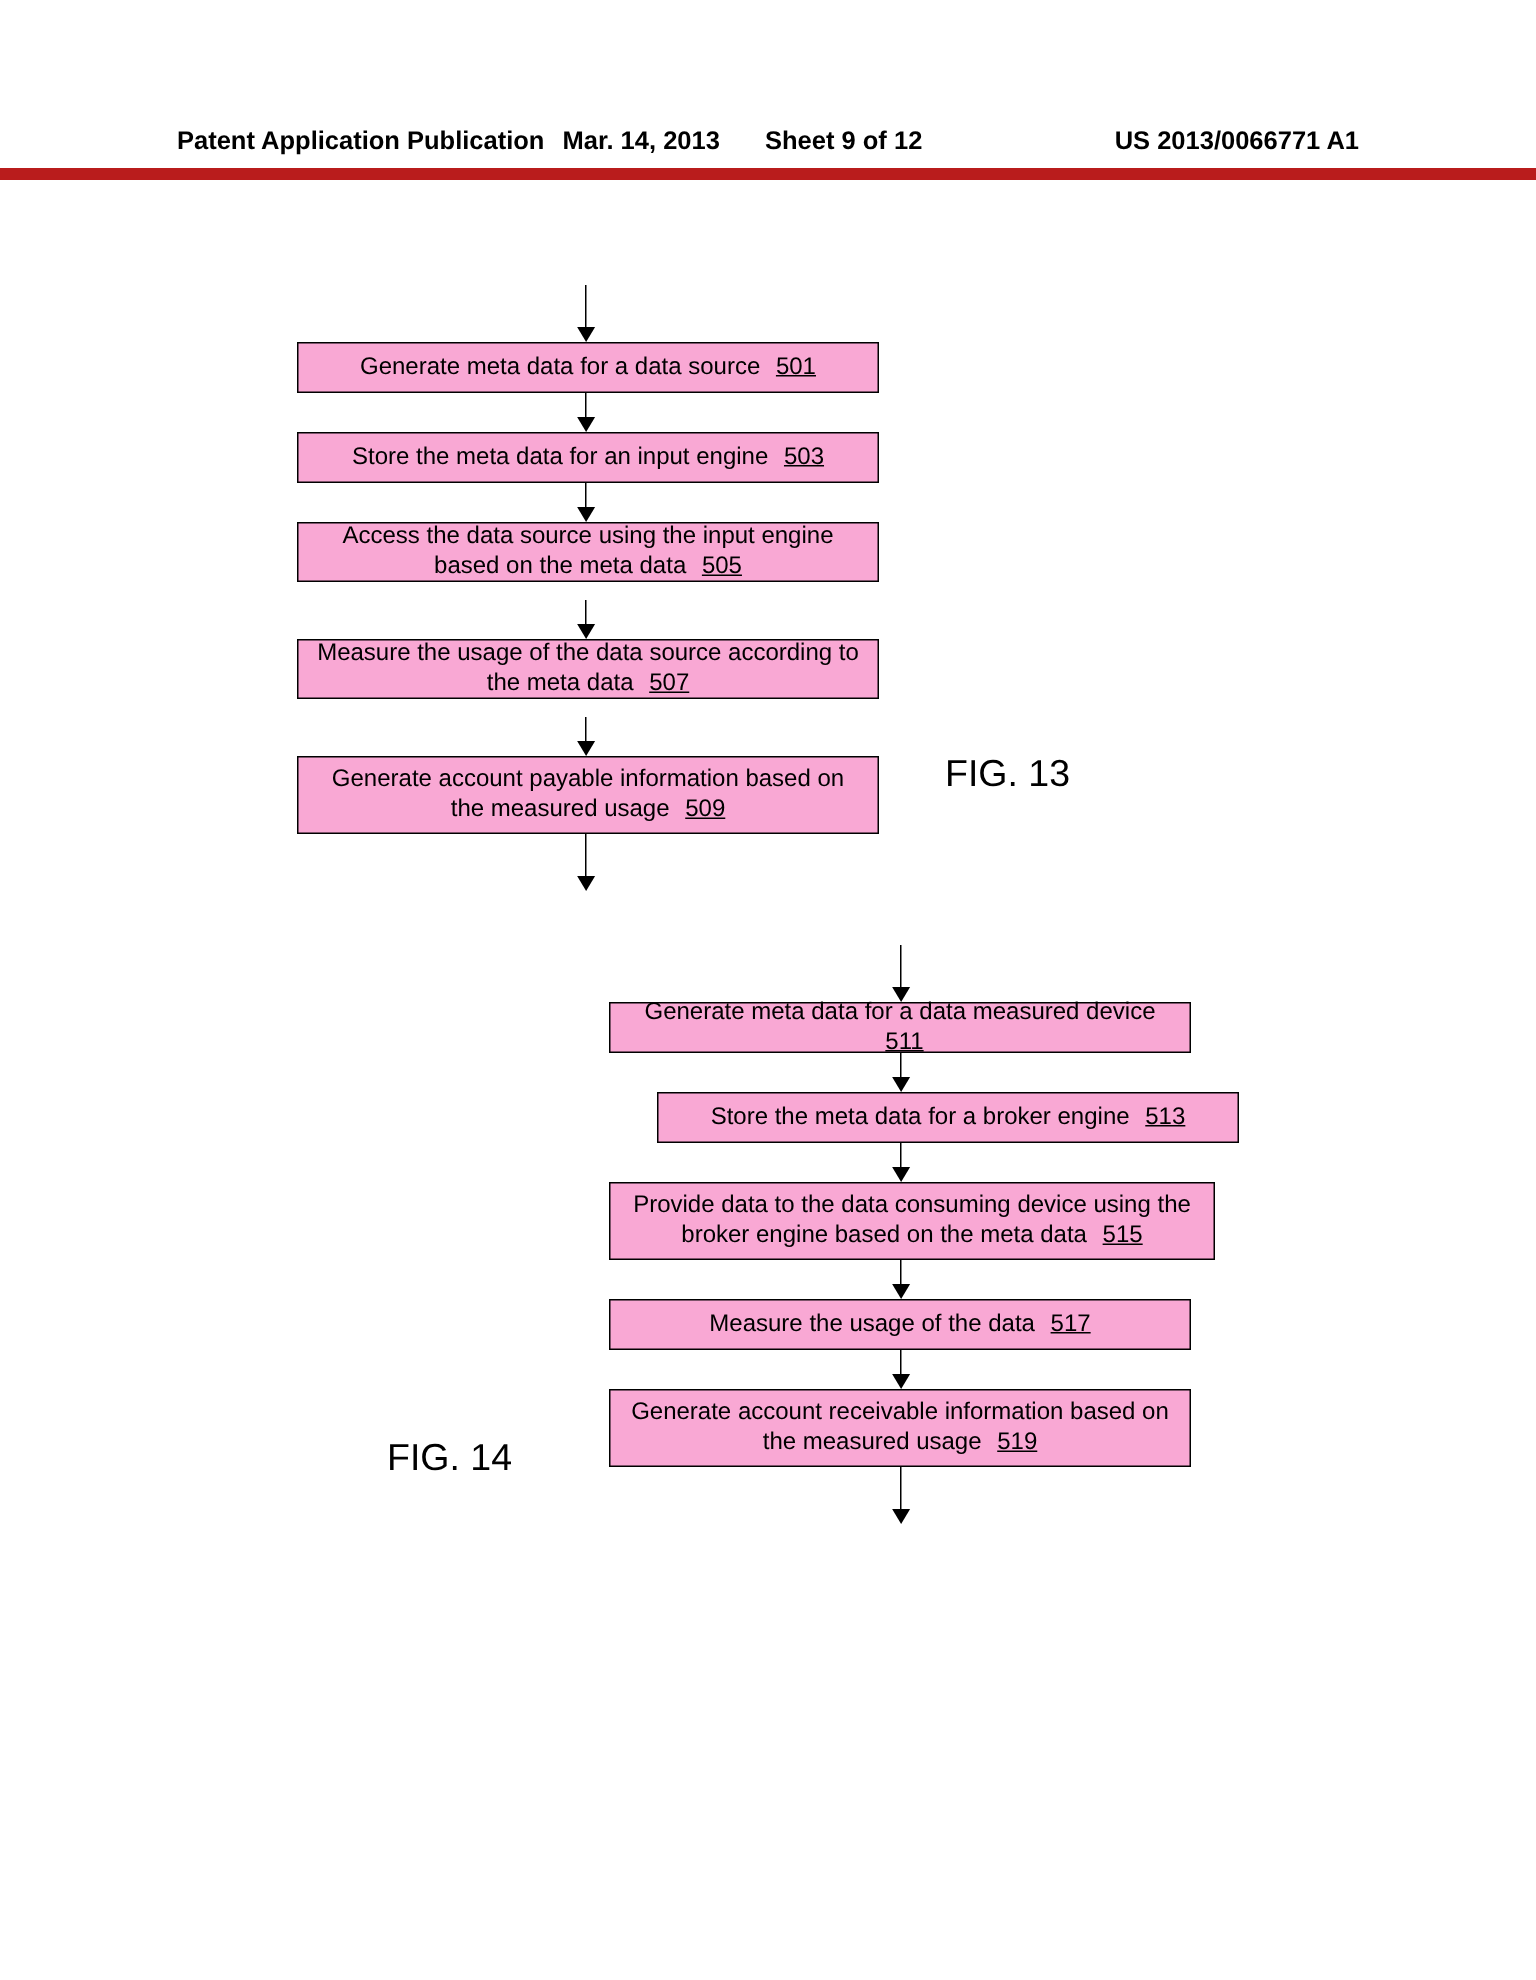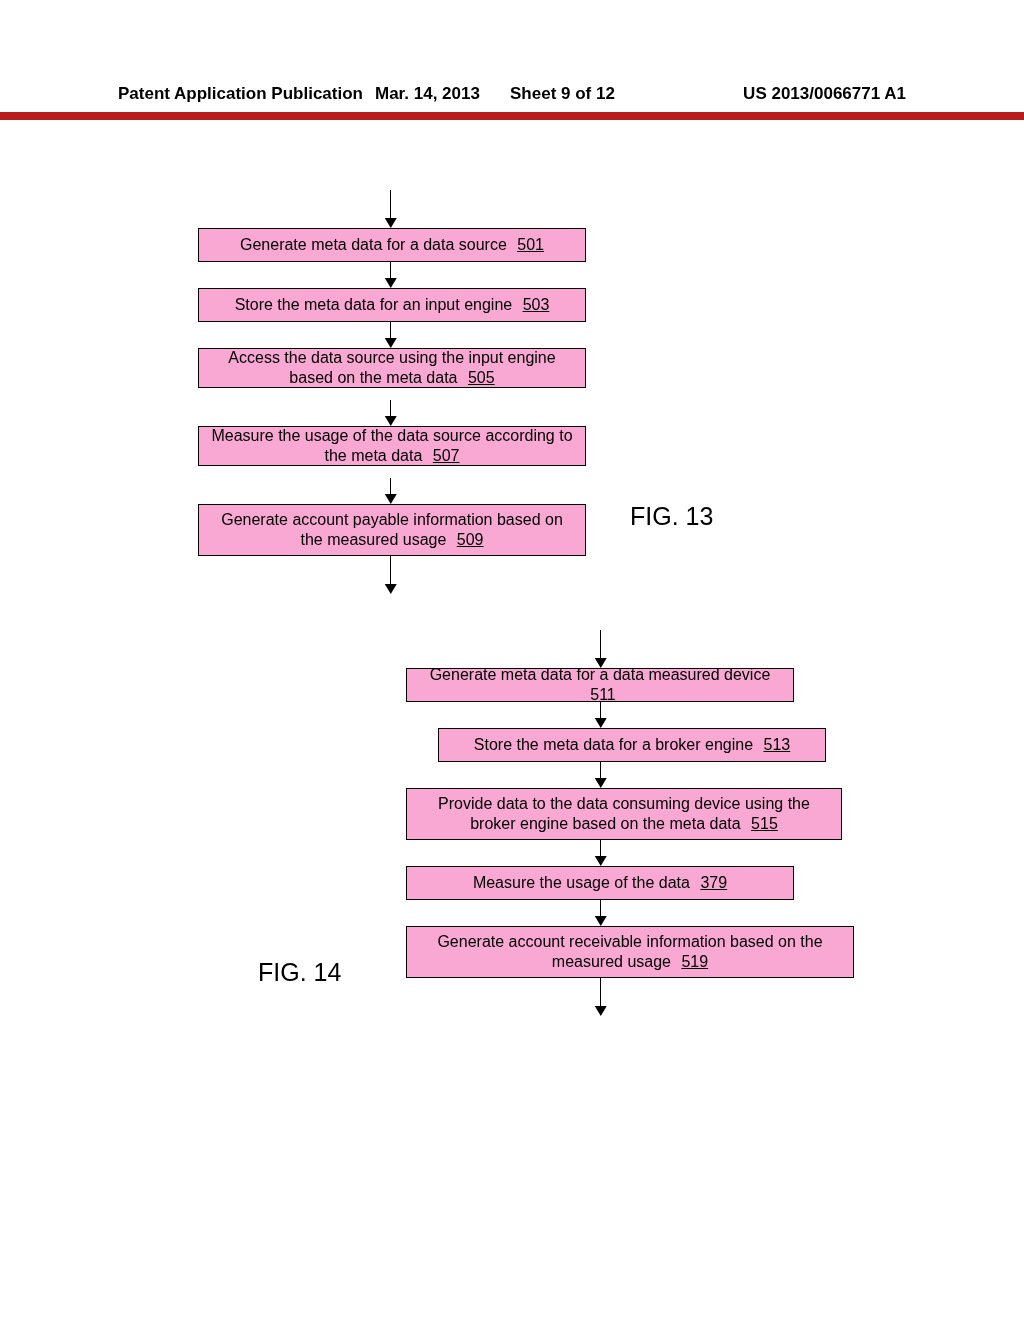--- a/index.html
+++ b/index.html
@@ -157,39 +157,39 @@
 
   <div class="box" style="left:406px; top:538px; width:388px; height:34px;margin-left:32px;">
     <span>
       <span>Store the meta data for a broker engine</span>
       <span class="ref">513</span>
     </span>
   </div>
   <div class="arrow" style="left:600px; top:572px; height:16px;"></div>
   <div class="arrowhead" style="left:600px; top:588px;"></div>
 
-  <div class="box" style="left:406px; top:598px; width:436px; height:52px;">
+  <div class="box" style="left:406px; top:598px; width:404px; height:52px;">
     <span>
       <span>Provide data to the data consuming device using the broker engine based on the meta data</span>
       <span class="ref">515</span>
     </span>
   </div>
   <div class="arrow" style="left:600px; top:650px; height:16px;"></div>
   <div class="arrowhead" style="left:600px; top:666px;"></div>
 
   <div class="box" style="left:406px; top:676px; width:388px; height:34px;">
     <span>
       <span>Measure the usage of the data</span>
-      <span class="ref">379</span>
+      <span class="ref">517</span>
     </span>
   </div>
   <div class="arrow" style="left:600px; top:710px; height:16px;"></div>
   <div class="arrowhead" style="left:600px; top:726px;"></div>
 
-  <div class="box" style="left:406px; top:736px; width:448px; height:52px;">
+  <div class="box" style="left:406px; top:736px; width:388px; height:52px;">
     <span>
       <span>Generate account receivable information based on the measured usage</span>
       <span class="ref">519</span>
     </span>
   </div>
 
   <div class="arrow" style="left:600px; top:788px; height:28px;"></div>
   <div class="arrowhead" style="left:600px; top:816px;"></div>
 
   <div class="figlabel" style="left:258px; top:744px;">FIG. 14</div>

